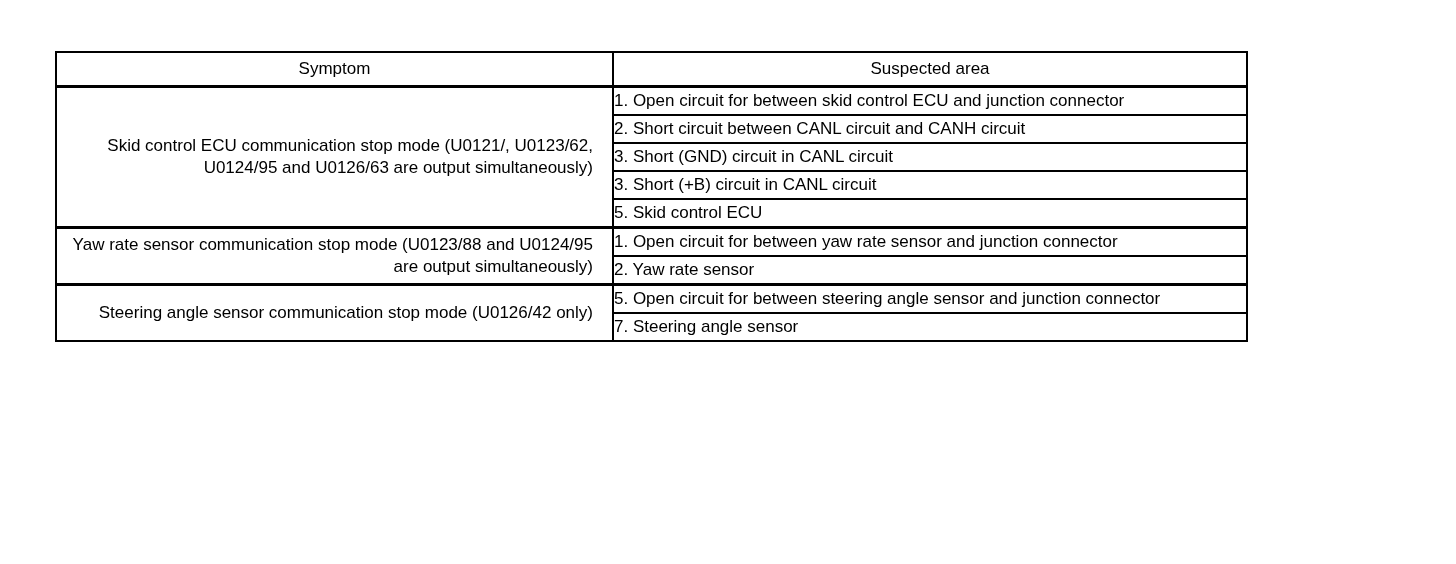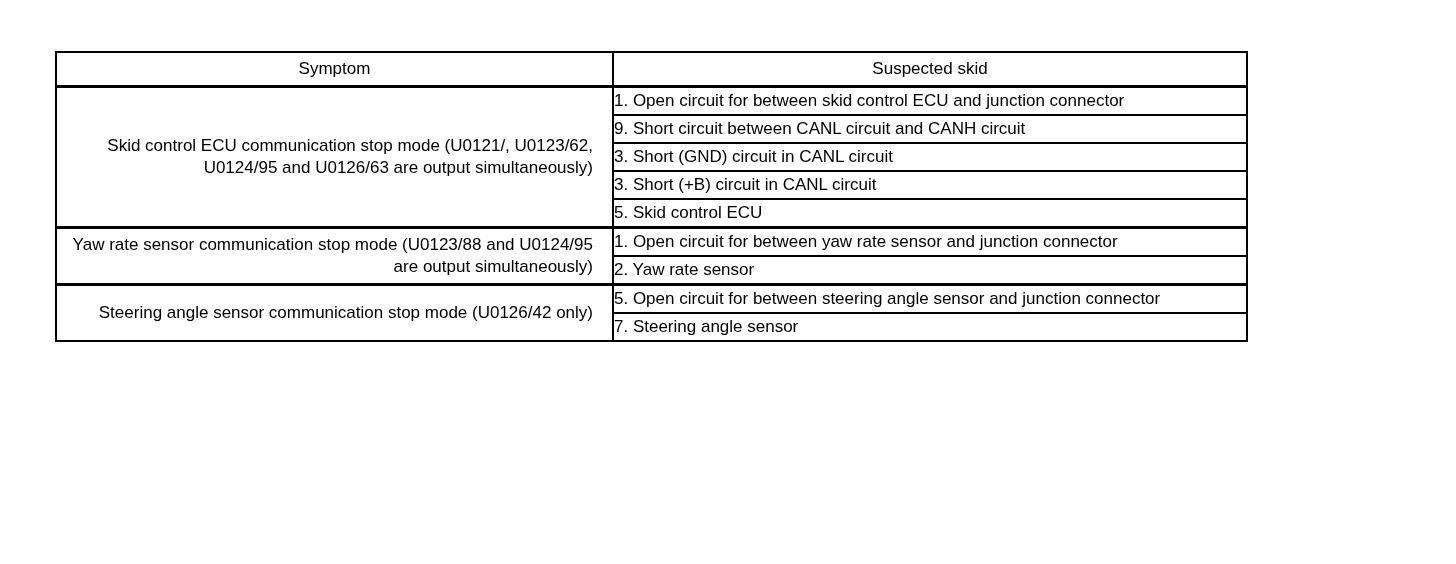--- a/index.html
+++ b/index.html
@@ -99,35 +99,35 @@
 
 
   <table class="symptom-table">
     <colgroup>
       <col class="col-symptom">
       <col class="col-area">
     </colgroup>
     <thead>
       <tr>
         <th class="head-cell">Symptom</th>
-        <th class="head-cell">Suspected skid</th>
+        <th class="head-cell">Suspected area</th>
       </tr>
     </thead>
     <tbody id="table-body">
         <tr class="group-start">
           <td class="symptom-cell" rowspan="5">
             <span class="txt">Skid control ECU communication stop mode (U0121/, U0123/62, U0124/95 and U0126/63 are output simultaneously)</span>
           </td>
           <td class="area-cell">
             <span class="txt">1. Open circuit for between skid control ECU and junction connector</span>
           </td>
         </tr>
         <tr>
           <td class="area-cell">
-            <span class="txt">9. Short circuit between CANL circuit and CANH circuit</span>
+            <span class="txt">2. Short circuit between CANL circuit and CANH circuit</span>
           </td>
         </tr>
         <tr>
           <td class="area-cell">
             <span class="txt">3. Short (GND) circuit in CANL circuit</span>
           </td>
         </tr>
         <tr>
           <td class="area-cell">
             <span class="txt">3. Short (+B) circuit in CANL circuit</span>

